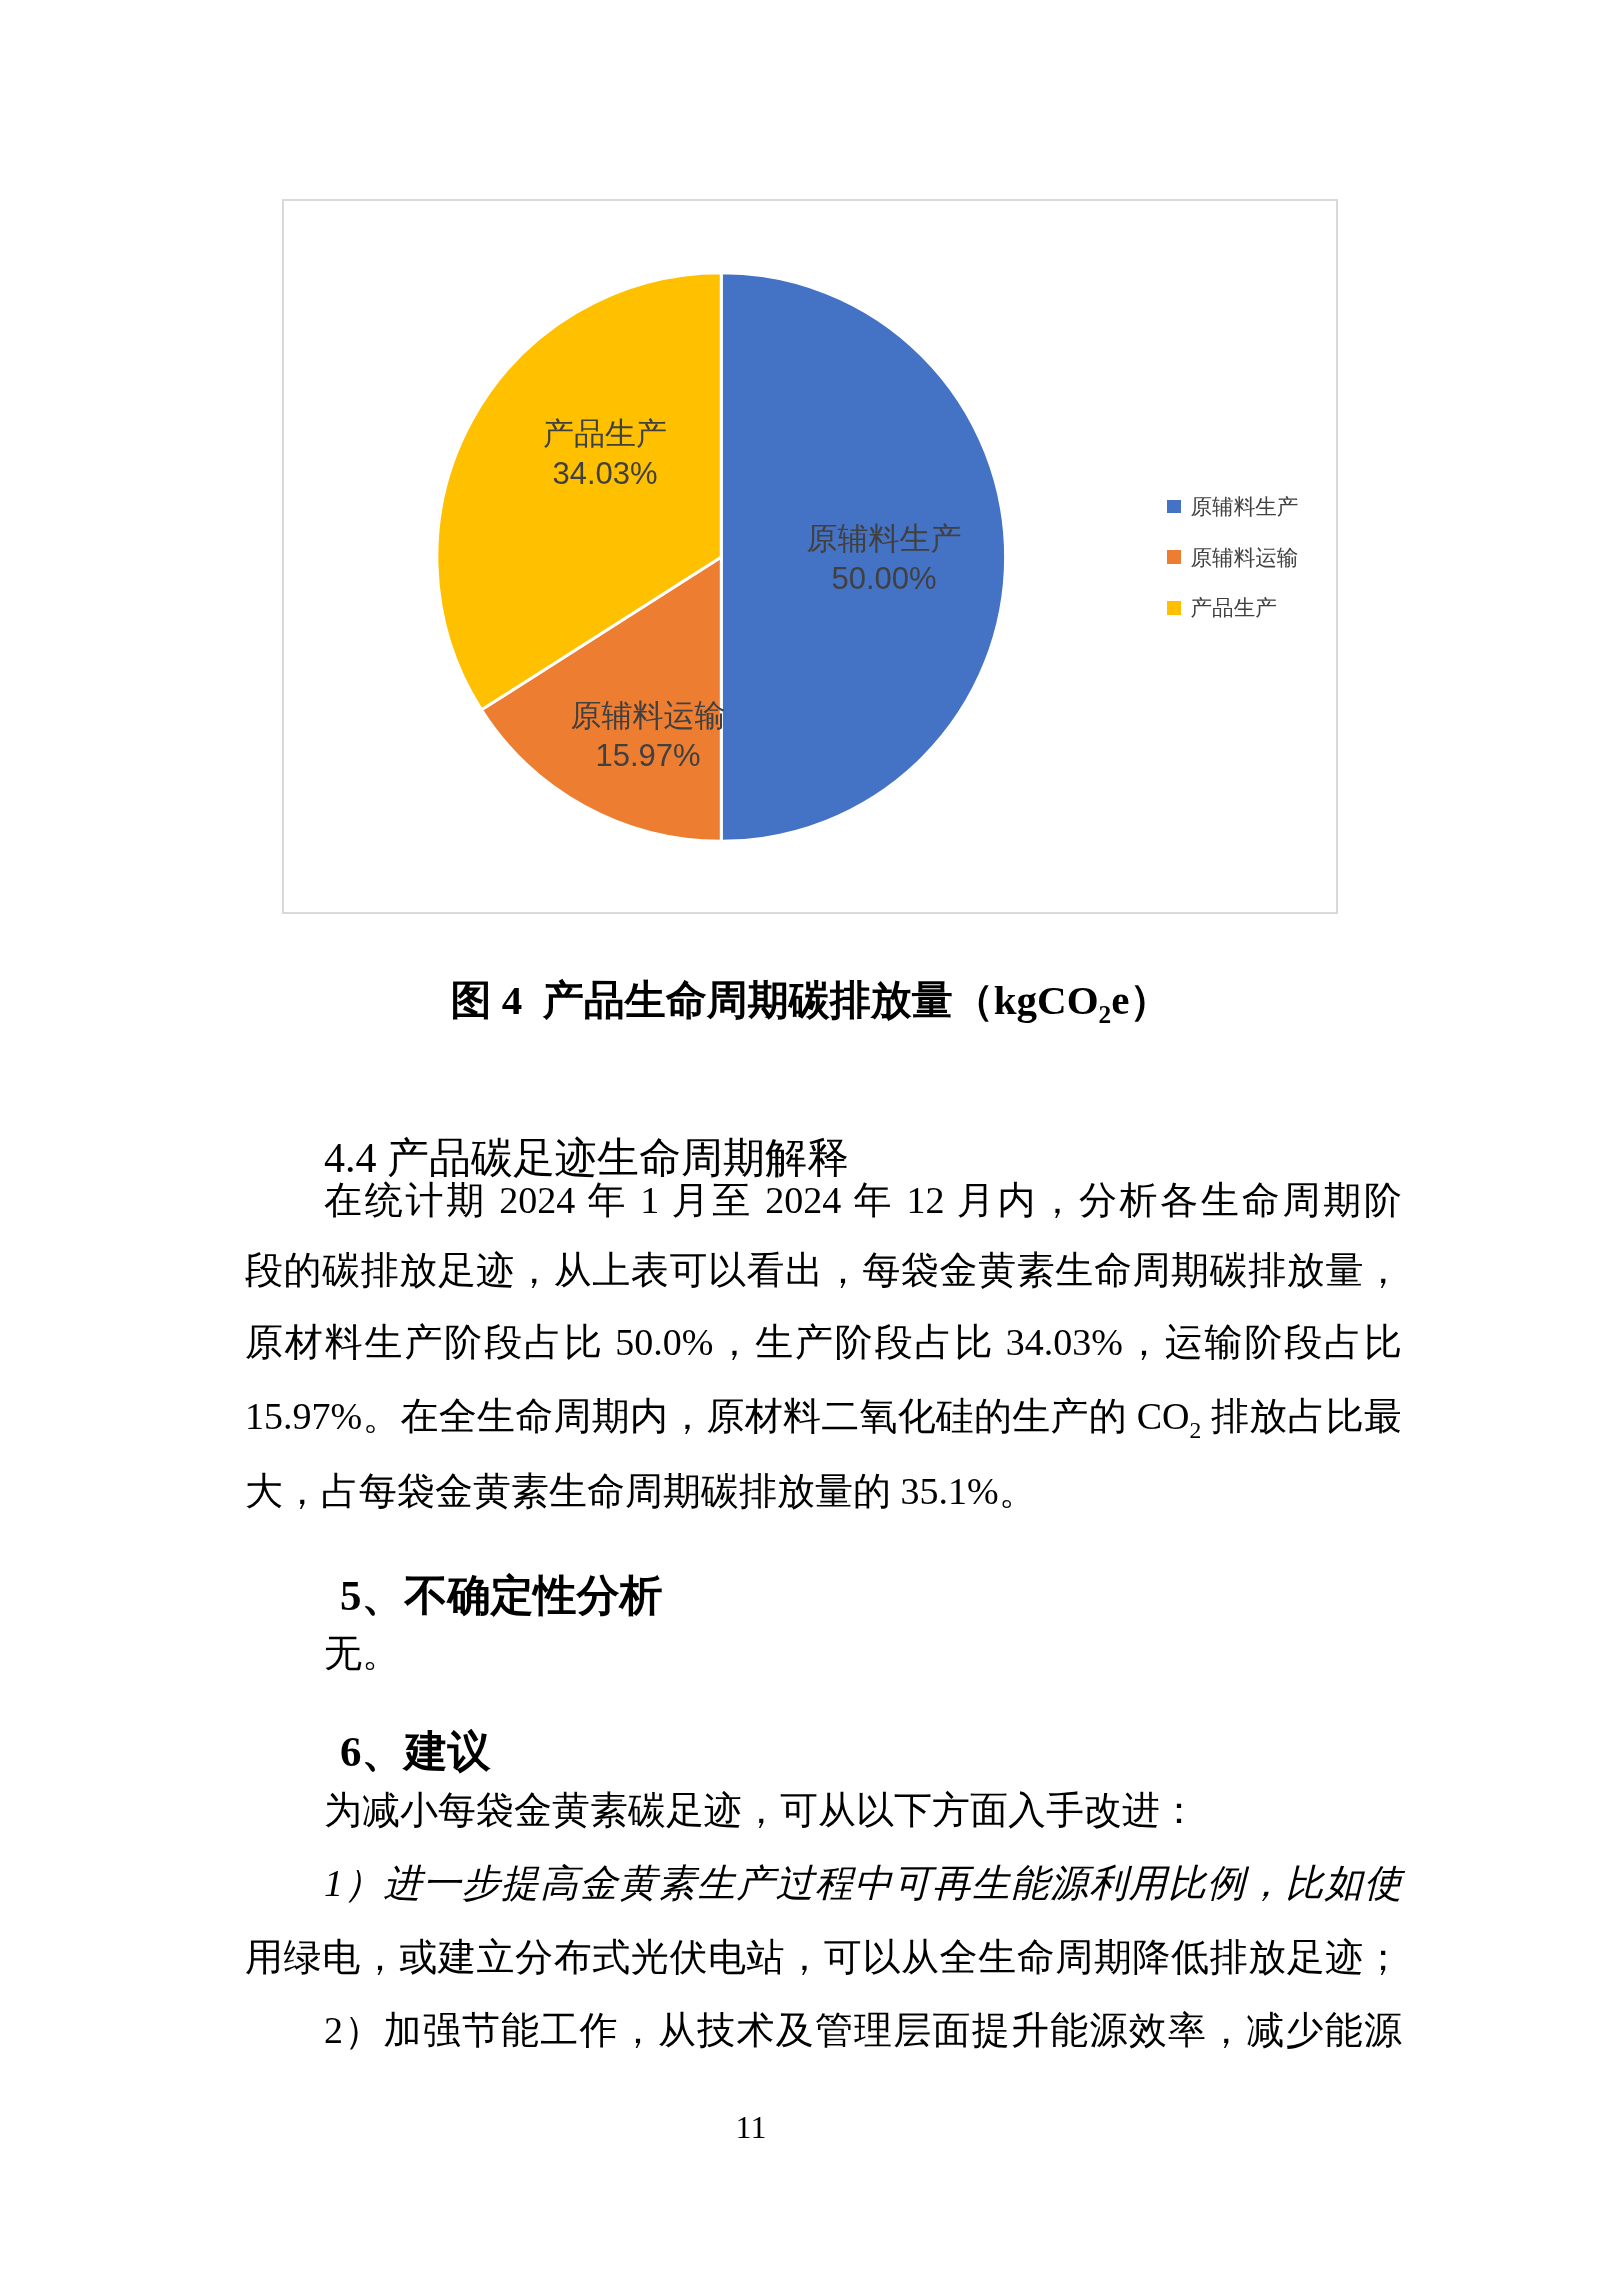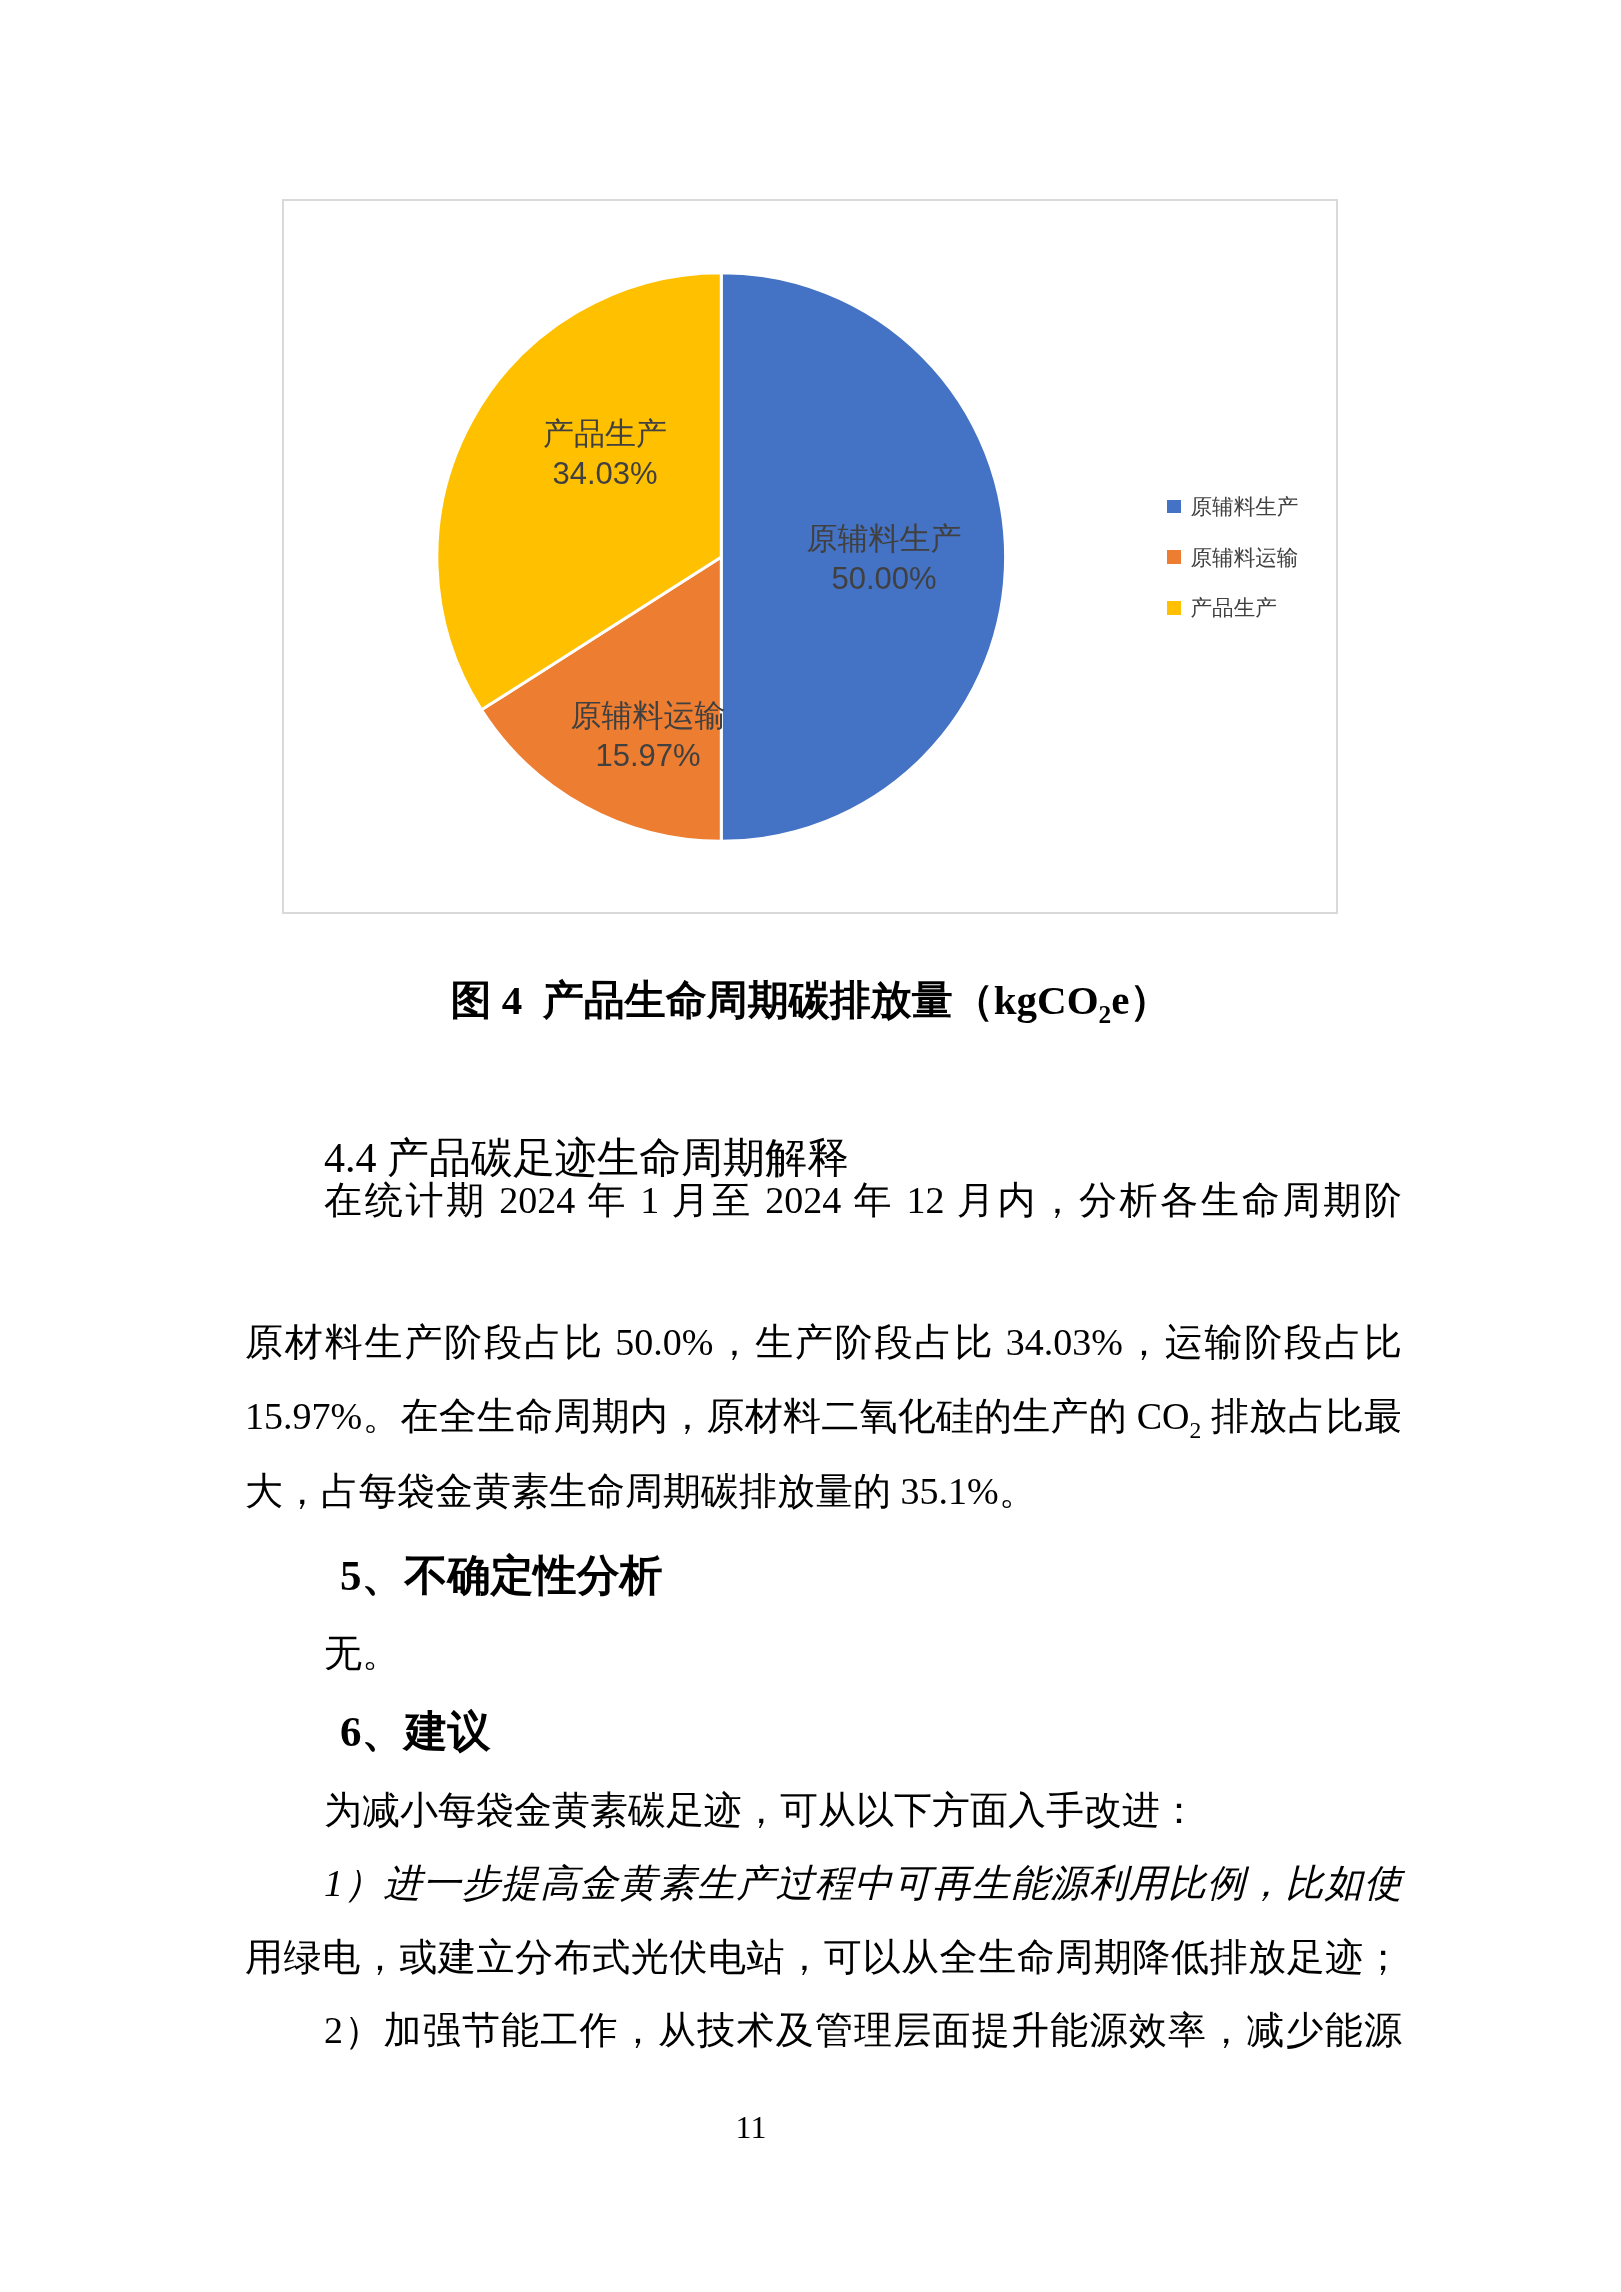--- a/index.html
+++ b/index.html
@@ -36,21 +36,21 @@
     text-align:center; font-size:41px; font-weight:700;
     white-space:pre-wrap;
   }
   .caption sub, .body-line sub { font-size:0.62em; }
   .h-sub {
     position:absolute; left:324px; top:1130px;
     font-size:42px; font-weight:400; white-space:pre-wrap;
   }
   .h-num {
     position:absolute; left:340px;
-    font-size:43px; font-weight:700; white-space:pre-wrap;
+    font-size:43px; font-weight:700; white-space:pre-wrap;margin-top:20px;
   }
   .body-line {
     position:absolute; left:245px; width:1157px;
     font-size:38px; line-height:47px; white-space:pre-wrap;
     box-sizing:border-box;
   }
   .just { text-align:justify; text-align-last:justify; }
   .indent { padding-left:79px; }
   .page-number {
     position:absolute; left:0; top:2109px; width:1502px;
@@ -96,20 +96,21 @@
         <span>产品生产</span>
       </div>
     </div>
   </div>
 
   <div class="caption"><span>图 4  产品生命周期碳排放量（kgCO</span><sub>2</sub><span>e）</span></div>
 
   <div class="h-sub">4.4 产品碳足迹生命周期解释</div>
 
   <div class="body-line just indent" style="top:1177px;">在统计期 2024 年 1 月至 2024 年 12 月内，分析各生命周期阶</div>
+  <div class="body-line just" style="top:1247px;">段的碳排放足迹，从上表可以看出，每袋金黄素生命周期碳排放量，</div>
   <div class="body-line just" style="top:1319px;">原材料生产阶段占比 50.0%，生产阶段占比 34.03%，运输阶段占比</div>
   <div class="body-line just" style="top:1393px;"><span>15.97%。在全生命周期内，原材料二氧化硅的生产的 CO</span><sub>2</sub><span> 排放占比最</span></div>
   <div class="body-line" style="top:1468px;">大，占每袋金黄素生命周期碳排放量的 35.1%。</div>
 
   <div class="h-num" style="top:1547px;">5、不确定性分析</div>
   <div class="body-line" style="top:1630px; left:324px;">无。</div>
 
   <div class="h-num" style="top:1703px;">6、建议</div>
 
   <div class="body-line" style="top:1787px; left:324px;">为减小每袋金黄素碳足迹，可从以下方面入手改进：</div>

